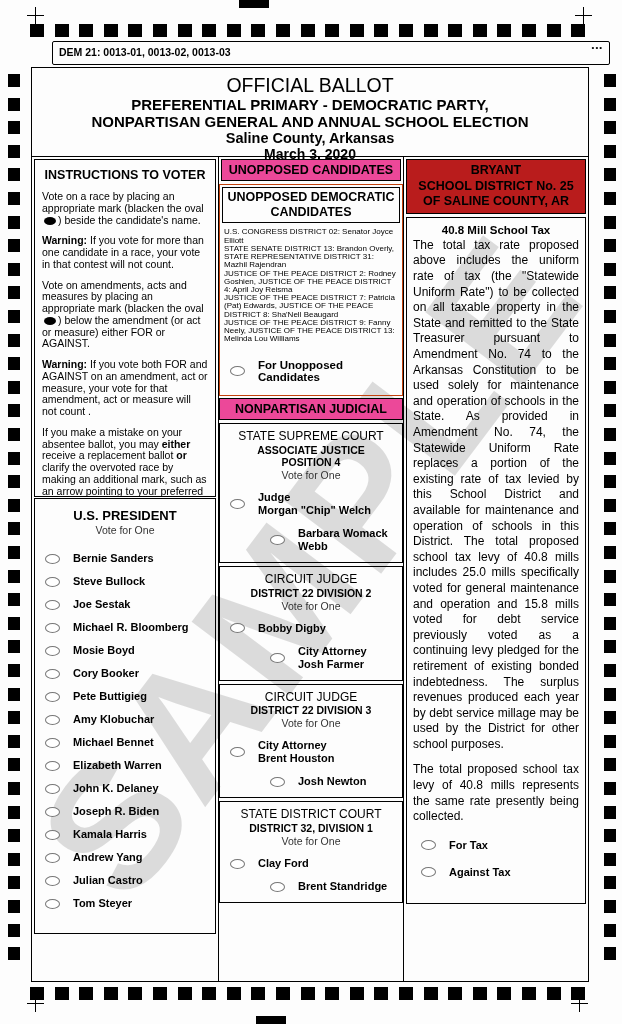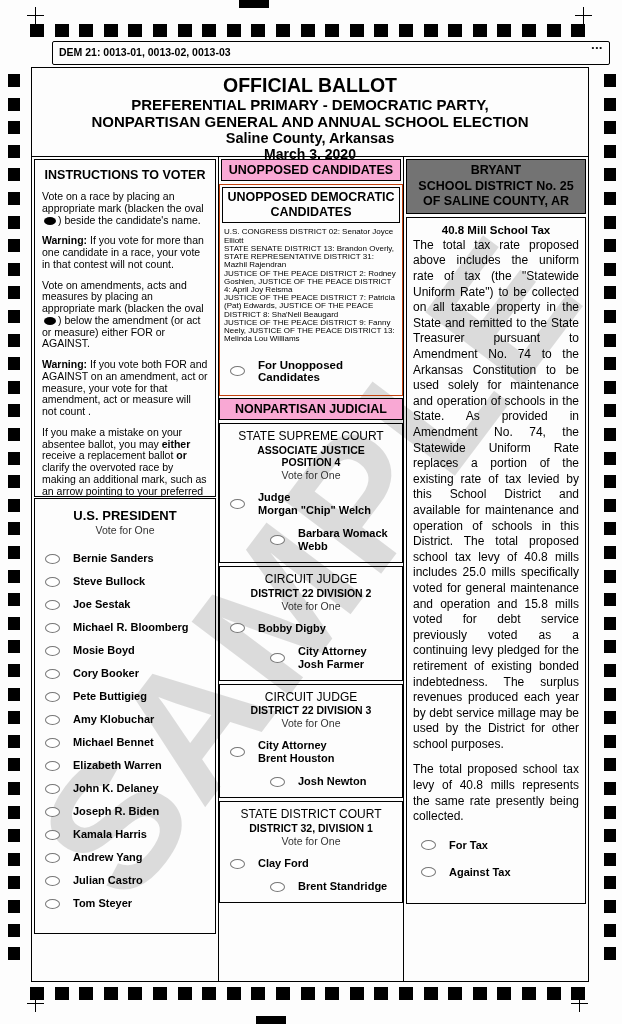--- a/index.html
+++ b/index.html
@@ -41,33 +41,33 @@
   }
   .dem-code{position:absolute;left:6px;top:4px;font-size:10.5px;font-weight:bold;}
   .dem-dots{position:absolute;right:6px;top:1px;font-size:8px;letter-spacing:1px;}
 
   
   .sheet{
     position:absolute;left:31px;top:67px;width:558px;height:915px;z-index:1;
     border:1.5px solid #000;box-sizing:border-box;
   }
   .title-block{height:88px;text-align:center;padding-top:7px;box-sizing:border-box;line-height:1.12;}
-  .t1{font-size:19.5px;font-weight:bold;}
+  .t1{font-size:19.5px;font-weight:normal;}
   .t2{font-size:15px;font-weight:bold;}
   .t4{font-size:14.5px;font-weight:bold;}
   .t5{font-size:14px;font-weight:bold;}
 
   .columns{position:absolute;top:88px;left:0;right:0;bottom:0;display:flex;border-top:1.5px solid #000;}
   .col{box-sizing:border-box;position:relative;}
   .col1{width:187px;border-right:1px solid #000;padding:2px;}
   .col2{width:185px;border-right:1px solid #000;padding:0 0;}
   .col3{flex:1;padding:0;}
 
   .graybar{
-    border:1px solid #000;background:#f9a8d4;text-align:center;
+    border:1px solid #000;background:#ec4899;text-align:center;
     font-weight:bold;font-size:12.5px;padding:3px 0;margin:2px;line-height:1.15;
   }
 
   
   .instructions-box{border:1px solid #000;height:338px;box-sizing:border-box;
     padding:6px 7px;overflow:hidden;}
   .instr-head{text-align:center;font-weight:bold;font-size:12.5px;margin:2px 0 9px;}
   .ipara{font-size:10.5px;line-height:1.12;margin-bottom:9px;}
   .oval-filled{display:inline-block;width:12px;height:8px;background:#000;border-radius:50%;
     vertical-align:middle;margin:0 2px;}
@@ -91,21 +91,21 @@
   .for-unopp .lbl{margin-left:13px;font-weight:bold;font-size:11.5px;}
   .race{border:1px solid #000;margin-top:3px;padding:6px 0 9px;box-sizing:border-box;}
   .rt1{text-align:center;font-weight:normal;font-size:12px;line-height:1.15;}
   .rt2{text-align:center;font-weight:bold;font-size:10.5px;line-height:1.15;}
   .race .vote-for{margin-top:1px;}
   .race-cands{margin-top:10px;}
   .race-cands .cand-row{padding-left:10px;margin-bottom:10px;}
   .race-cands .cand-row:last-child{margin-bottom:0;margin-left:40px;}
 
   
-  .school-head{border:1px solid #000;background:#737373;margin:2px;text-align:center;
+  .school-head{border:1px solid #000;background:#b91c1c;margin:2px;text-align:center;
     font-weight:bold;font-size:12.5px;line-height:1.25;padding:3px 0;}
   .school-box{border:1px solid #000;margin:3px 2px 0;padding:6px 6px 10px;box-sizing:border-box;}
   .tax-title{text-align:center;font-weight:bold;font-size:11.5px;margin-bottom:2px;}
   .tax-para{font-size:12px;line-height:1.3;text-align:justify;margin-bottom:10px;}
   .tax-options{margin-top:14px;}
   .tax-options .cand-row{padding-left:8px;margin-bottom:14px;}
   .tax-options .cand-lines{font-size:11px;}
 </style>
 </head>
 <body>

